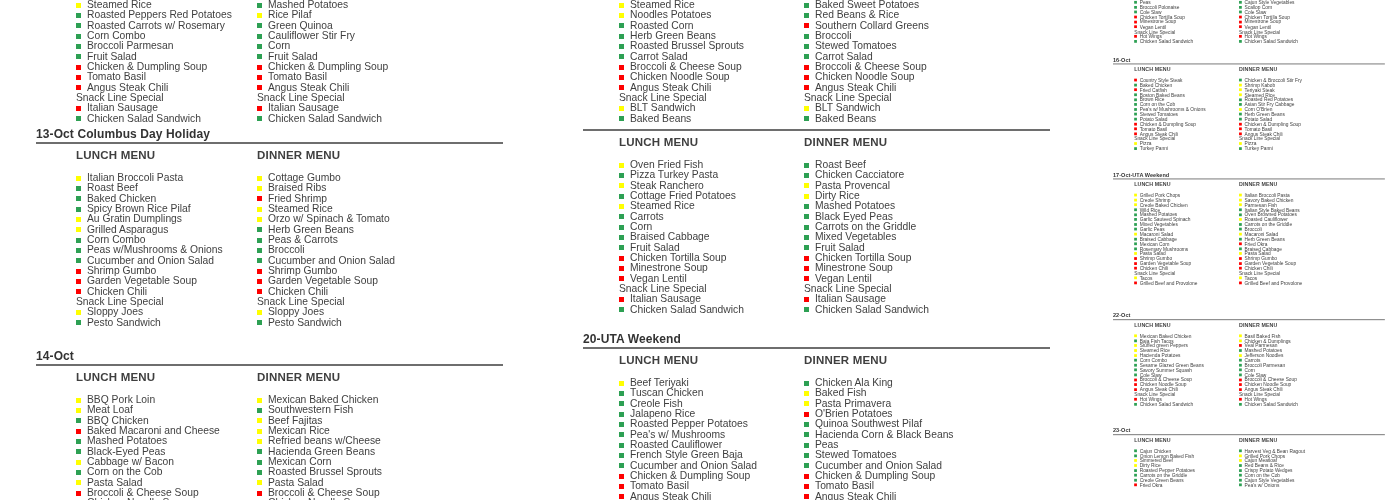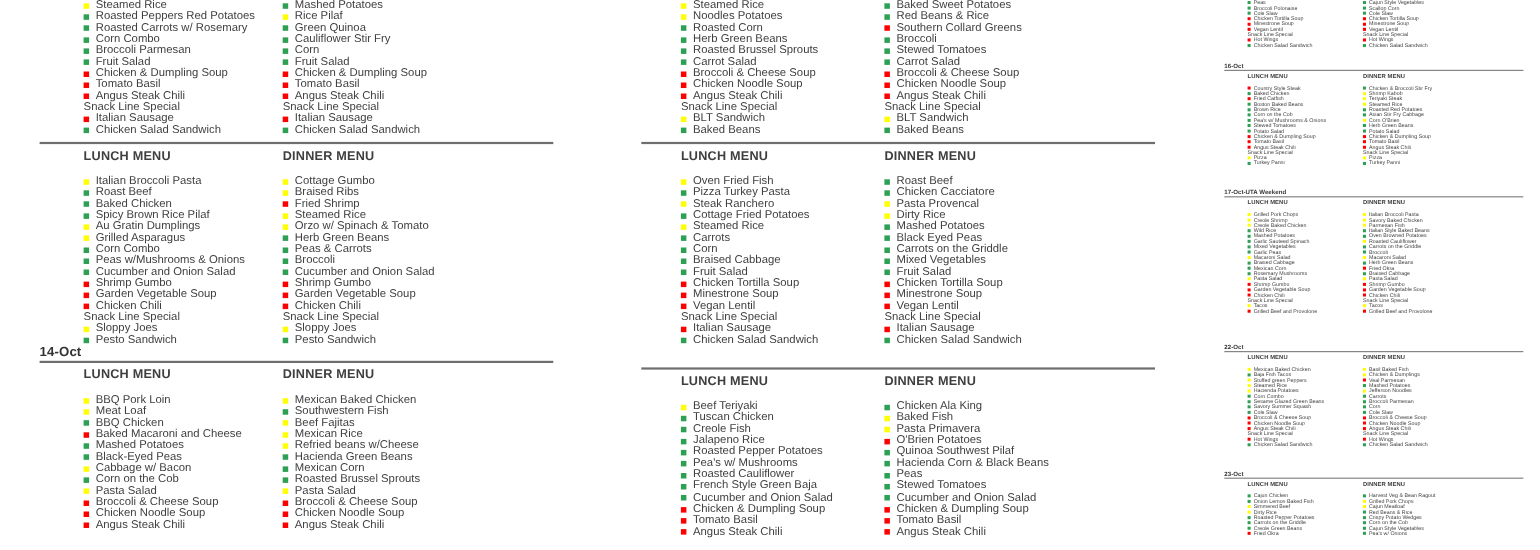--- a/index.html
+++ b/index.html
@@ -132,20 +132,21 @@
               <span class="ilabel">Italian Sausage</span>
             </div>
             <div class="item">
               <span class="bullet" style="background: rgb(45, 160, 83);"></span>
               <span class="ilabel">Chicken Salad Sandwich</span>
             </div>
           </div>
         </div>
       </div>
       <div class="section" style="top: 128px;">
+        <div class="section-title">13-Oct Columbus Day Holiday</div>
         <div class="section-rule"></div>
         <div class="menu-headers">
           <span class="hdr lunch">LUNCH MENU</span>
           <span class="hdr dinner">DINNER MENU</span>
         </div>
         <div class="lists">
           <div class="ilist lunch">
             <div class="item">
               <span class="bullet" style="background: rgb(255, 255, 0);"></span>
               <span class="ilabel">Italian Broccoli Pasta</span>
@@ -262,21 +263,21 @@
               <span class="bullet" style="background: rgb(255, 255, 0);"></span>
               <span class="ilabel">Sloppy Joes</span>
             </div>
             <div class="item">
               <span class="bullet" style="background: rgb(45, 160, 83);"></span>
               <span class="ilabel">Pesto Sandwich</span>
             </div>
           </div>
         </div>
       </div>
-      <div class="section" style="top: 314px;">
+      <div class="section" style="top: 350px;">
         <div class="section-title">14-Oct</div>
         <div class="section-rule"></div>
         <div class="menu-headers">
           <span class="hdr lunch">LUNCH MENU</span>
           <span class="hdr dinner">DINNER MENU</span>
         </div>
         <div class="lists">
           <div class="ilist lunch">
             <div class="item">
               <span class="bullet" style="background: rgb(255, 255, 0);"></span>
@@ -608,20 +609,21 @@
               <span class="ilabel">Italian Sausage</span>
             </div>
             <div class="item">
               <span class="bullet" style="background: rgb(45, 160, 83);"></span>
               <span class="ilabel">Chicken Salad Sandwich</span>
             </div>
           </div>
         </div>
       </div>
       <div class="section" style="top: 333px;">
+        <div class="section-title">20-UTA Weekend</div>
         <div class="section-rule"></div>
         <div class="menu-headers">
           <span class="hdr lunch">LUNCH MENU</span>
           <span class="hdr dinner">DINNER MENU</span>
         </div>
         <div class="lists">
           <div class="ilist lunch">
             <div class="item">
               <span class="bullet" style="background: rgb(255, 255, 0);"></span>
               <span class="ilabel">Beef Teriyaki</span>

